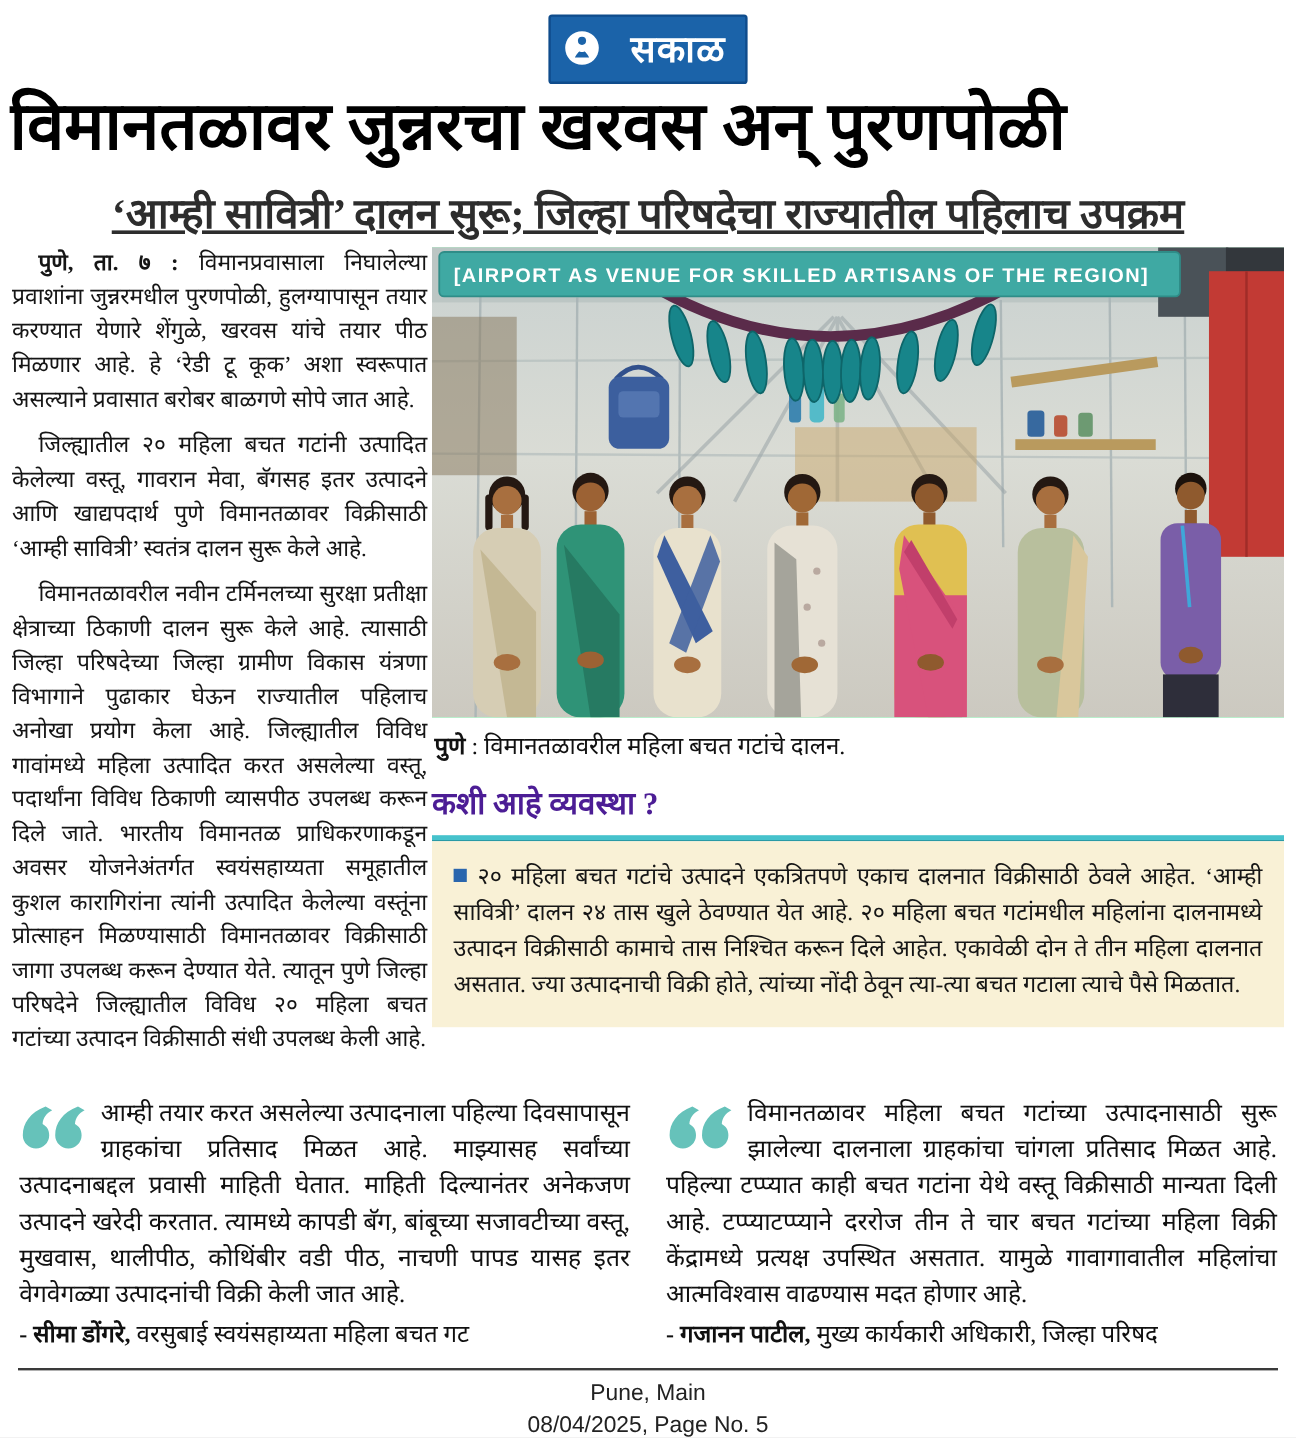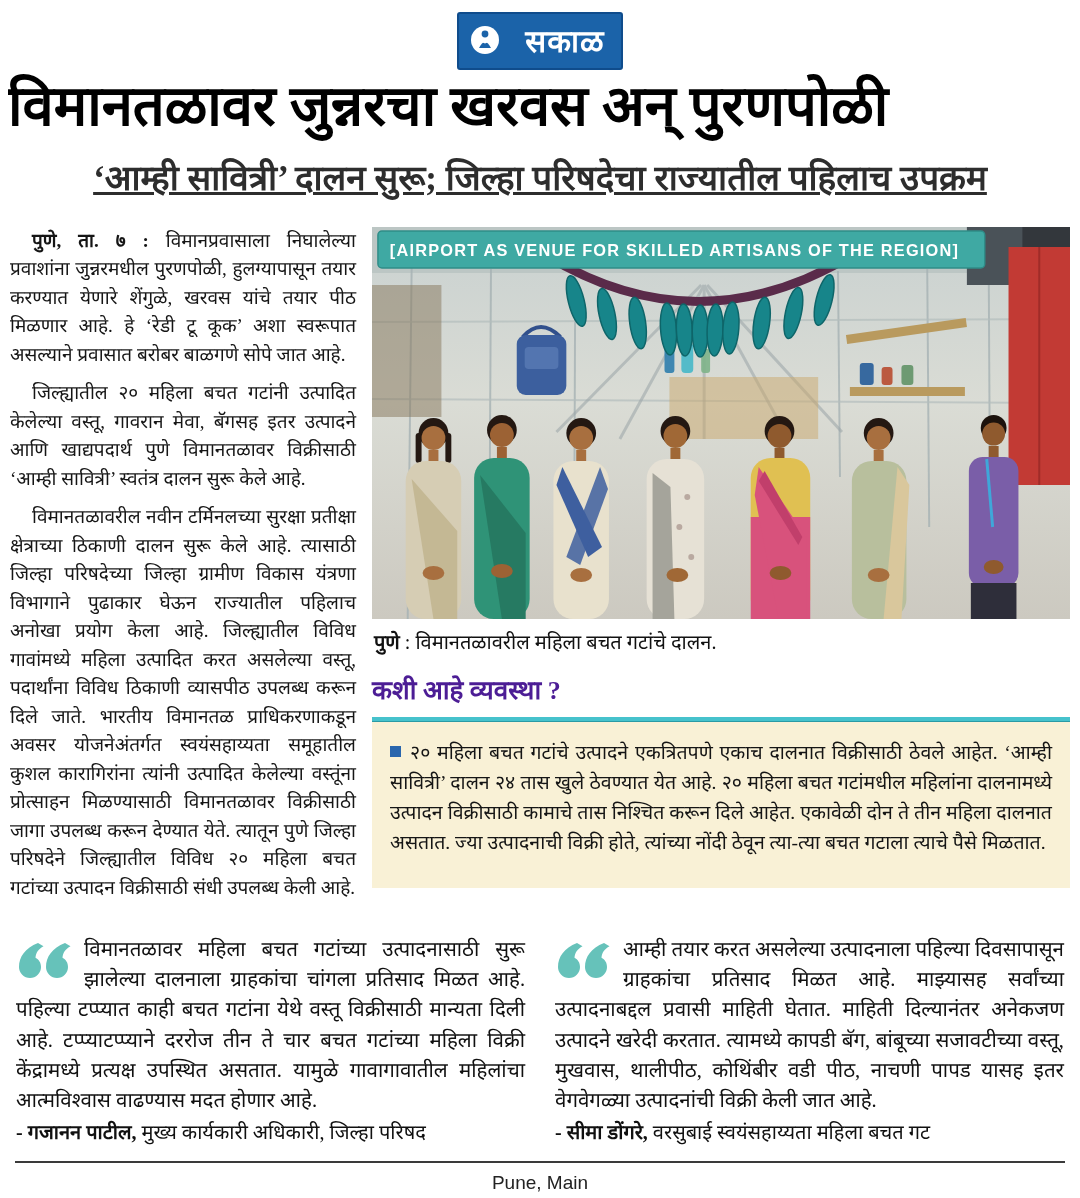--- a/index.html
+++ b/index.html
@@ -23,35 +23,35 @@
     font-size:56px; font-weight:800; color:#000; line-height:1.45;
     margin:2px 8px 0;
   }
   .subheadline {
     text-align:center; white-space:nowrap; overflow:hidden;
     font-size:35px; font-weight:700; color:#2d2d2d; line-height:1.5;
     margin:6px 8px 0;
     text-decoration:underline;
   }
   
-  .content { display:flex; gap:16px; padding:0 10px; margin-top:21px; }
+  .content { display:flex; gap:4px; padding:0 10px; margin-top:0; }
   .article-col { width:346px; flex:none; font-size:19px; line-height:1.5; text-align:justify; color:#151515; }
   .article-col p { text-indent:22px; margin-bottom:10px; }
   .dateline { font-weight:bold; }
   .right-col { flex:1; min-width:0; }
   
   .photo { position:relative; width:100%; height:392px; background:#86efac; overflow:hidden; }
   .photo svg { display:block; width:100%; height:100%; }
   .caption { font-size:20px; margin:9px 2px 0; color:#111; }
   .caption b { font-weight:bold;text-align:right; }
   
   .box-title { text-align:left; font-size:26px; font-weight:800; color:#4c1d95; margin:16px 0 10px; }
   .teal-rule { height:5px; background:#46c2cc; border-bottom:1px solid #2a9aa5; }
   .info-box {
-    background:#f9f1d6; padding:16px 18px 29px; font-size:19.5px;
+    background:#f9f1d6; padding:16px 18px 18px; font-size:19.5px;
     line-height:1.55; text-align:justify; color:#151515;
   }
   .bullet-sq { display:inline-block; width:11px; height:11px; background:#2a66ad; margin-right:9px; vertical-align:2px; }
   
   .quotes { display:flex; gap:30px; padding:0 16px; margin-top:22px; }
   .quote { flex:1; min-width:0; }
   .qmark { float:left; margin:4px 10px 0 0; }
   .qtext { font-size:20.5px; line-height:1.47; text-align:justify; color:#101010; }
   .attr { font-size:20px; margin-top:3px; color:#101010; }
   .attr b { font-weight:bold; }
@@ -267,35 +267,35 @@
 
     <div class="quote">
       <span class="qmark">
         <svg width="58" height="44" viewBox="0 0 58 44">
           <g fill="#66c2ba">
             <path d="M22 5 C9 10 3 19 3 29 a11 11 0 0 0 22 0 c0 -4.5 -2.2 -7.5 -5.5 -9.3 c0.3 -5 3.2 -9 8 -11.5 z"></path>
             <path d="M49 5 C36 10 30 19 30 29 a11 11 0 0 0 22 0 c0 -4.5 -2.2 -7.5 -5.5 -9.3 c0.3 -5 3.2 -9 8 -11.5 z"></path>
           </g>
         </svg>
       </span>
-      <p class="qtext">विमानतळावर महिला बचत गटांच्या उत्पादनासाठी सुरू झालेल्या दालनाला ग्राहकांचा चांगला प्रतिसाद मिळत आहे. पहिल्या टप्प्यात काही बचत गटांना येथे वस्तू विक्रीसाठी मान्यता दिली आहे. टप्प्याटप्प्याने दररोज तीन ते चार बचत गटांच्या महिला विक्री केंद्रामध्ये प्रत्यक्ष उपस्थित असतात. यामुळे गावागावातील महिलांचा आत्मविश्वास वाढण्यास मदत होणार आहे.</p>
-      <p class="attr"><b>- गजानन पाटील,</b><span> मुख्य कार्यकारी अधिकारी, जिल्हा परिषद</span></p>
+      <p class="qtext">आम्ही तयार करत असलेल्या उत्पादनाला पहिल्या दिवसापासून ग्राहकांचा प्रतिसाद मिळत आहे. माझ्यासह सर्वांच्या उत्पादनाबद्दल प्रवासी माहिती घेतात. माहिती दिल्यानंतर अनेकजण उत्पादने खरेदी करतात. त्यामध्ये कापडी बॅग, बांबूच्या सजावटीच्या वस्तू, मुखवास, थालीपीठ, कोथिंबीर वडी पीठ, नाचणी पापड यासह इतर वेगवेगळ्या उत्पादनांची विक्री केली जात आहे.</p>
+      <p class="attr"><b>- सीमा डोंगरे,</b><span> वरसुबाई स्वयंसहाय्यता महिला बचत गट</span></p>
     </div>
 
     <div class="quote">
       <span class="qmark">
         <svg width="58" height="44" viewBox="0 0 58 44">
           <g fill="#66c2ba">
             <path d="M22 5 C9 10 3 19 3 29 a11 11 0 0 0 22 0 c0 -4.5 -2.2 -7.5 -5.5 -9.3 c0.3 -5 3.2 -9 8 -11.5 z"></path>
             <path d="M49 5 C36 10 30 19 30 29 a11 11 0 0 0 22 0 c0 -4.5 -2.2 -7.5 -5.5 -9.3 c0.3 -5 3.2 -9 8 -11.5 z"></path>
           </g>
         </svg>
       </span>
-      <p class="qtext">आम्ही तयार करत असलेल्या उत्पादनाला पहिल्या दिवसापासून ग्राहकांचा प्रतिसाद मिळत आहे. माझ्यासह सर्वांच्या उत्पादनाबद्दल प्रवासी माहिती घेतात. माहिती दिल्यानंतर अनेकजण उत्पादने खरेदी करतात. त्यामध्ये कापडी बॅग, बांबूच्या सजावटीच्या वस्तू, मुखवास, थालीपीठ, कोथिंबीर वडी पीठ, नाचणी पापड यासह इतर वेगवेगळ्या उत्पादनांची विक्री केली जात आहे.</p>
-      <p class="attr"><b>- सीमा डोंगरे,</b><span> वरसुबाई स्वयंसहाय्यता महिला बचत गट</span></p>
+      <p class="qtext">विमानतळावर महिला बचत गटांच्या उत्पादनासाठी सुरू झालेल्या दालनाला ग्राहकांचा चांगला प्रतिसाद मिळत आहे. पहिल्या टप्प्यात काही बचत गटांना येथे वस्तू विक्रीसाठी मान्यता दिली आहे. टप्प्याटप्प्याने दररोज तीन ते चार बचत गटांच्या महिला विक्री केंद्रामध्ये प्रत्यक्ष उपस्थित असतात. यामुळे गावागावातील महिलांचा आत्मविश्वास वाढण्यास मदत होणार आहे.</p>
+      <p class="attr"><b>- गजानन पाटील,</b><span> मुख्य कार्यकारी अधिकारी, जिल्हा परिषद</span></p>
     </div>
 
   </div>
 
   <div class="footer">
     <div>Pune, Main</div>
     <div>08/04/2025, Page No. 5</div>
   </div>
 
 </div>

